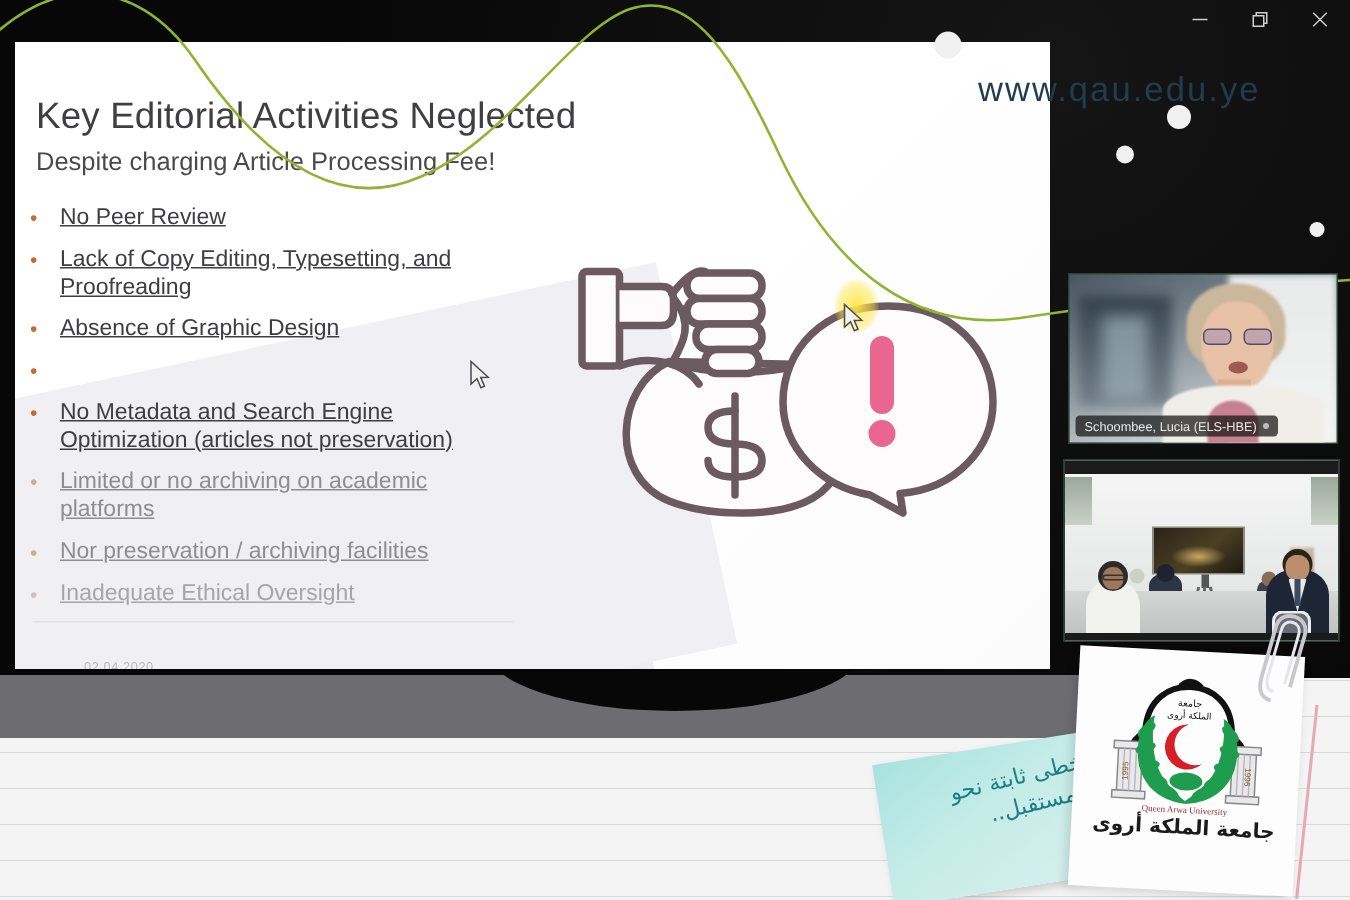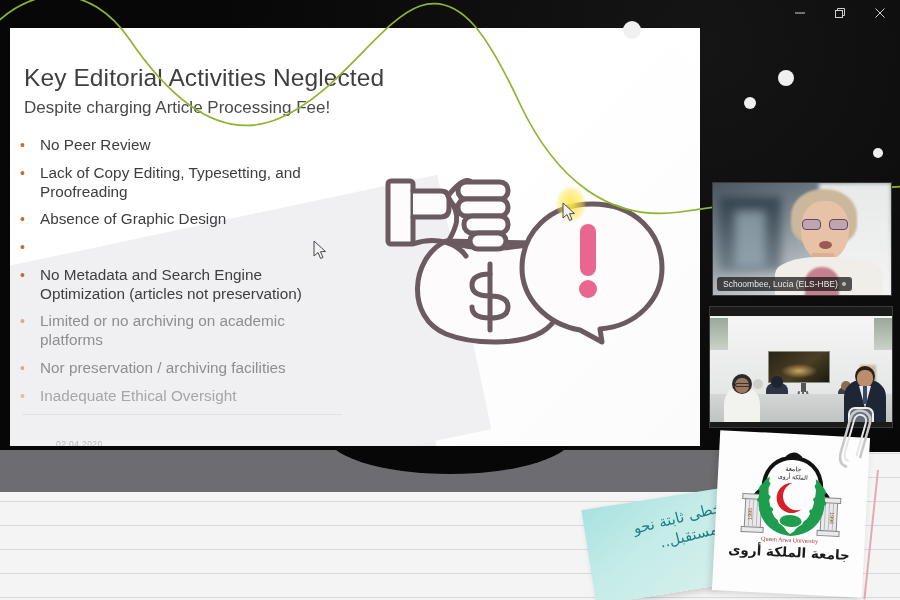--- a/index.html
+++ b/index.html
@@ -47,21 +47,21 @@
       background:#ededf0; transform:rotate(-10deg); }
   .slide .slide-inner { position:absolute; inset:0; }
 
   .slide-title { position:absolute; left:14px; top:36px; font-size:24.5px; color:#3f3f42;
       font-weight:400; letter-spacing:.1px; white-space:nowrap; }
   .slide-sub { position:absolute; left:14px; top:70px; font-size:17px; color:#4a4a4d; }
 
   .bullets { position:absolute; left:10px; top:108px; width:330px; }
   .bullets li { list-style:none; display:flex; gap:10px; margin-bottom:9px; line-height:1.22; }
   .bullets li .dot { color:#c66a2e; font-size:14px; line-height:1.35; flex:0 0 auto; width:10px; }
-  .bullets li .txt { font-size:15.3px; color:#3e3e41; }
+  .bullets li .txt { font-size:15.3px; color:#3e3e41;text-decoration:underline; }
   .bullets li.faded .txt { color:#8e8e92; }
   .bullets li.faded .dot { color:#d6aa8d; }
   .bullets li.faded2 .txt { color:#a6a6aa; }
   .bullets li.faded2 .dot { color:#ddc0ab; }
 
   .slide-divider { position:absolute; left:12px; top:386px; width:320px; height:1px; background:#e3e3e6; }
   .slide-date { position:absolute; left:46px; top:411px; font-size:8.5px; color:#b9b9bd; letter-spacing:.4px; }
 
   
   .illus { position:absolute; left:360px; top:118px; width:300px; height:200px; }
@@ -311,20 +311,21 @@
       </div>
     </div>
   </div>
 
   <svg class="wave" viewBox="0 0 900 340">
     <path d="M-20 40 C 30 -20, 90 -18, 130 40 C 175 106, 225 142, 280 118
              C 340 92, 380 20, 420 6 C 462 -8, 490 40, 520 104
              C 556 180, 610 222, 680 212 C 760 200, 840 190, 910 186" fill="none" stroke="#8fb430" stroke-width="1.7"></path>
   </svg>
 
+  <div class="url">www.qau.edu.ye</div>
 
   <div id="dots-layer">
       <span class="dot-w" style="left: 623px; top: 21px; width: 18px; height: 18px;"></span>
       <span class="dot-w" style="left: 778px; top: 70px; width: 16px; height: 16px;"></span>
       <span class="dot-w" style="left: 744px; top: 97px; width: 12px; height: 12px;"></span>
       <span class="dot-w" style="left: 873px; top: 148px; width: 10px; height: 10px;"></span>
     </div>
 
   <div class="tile" id="tile-1">
     <div class="cam1">

